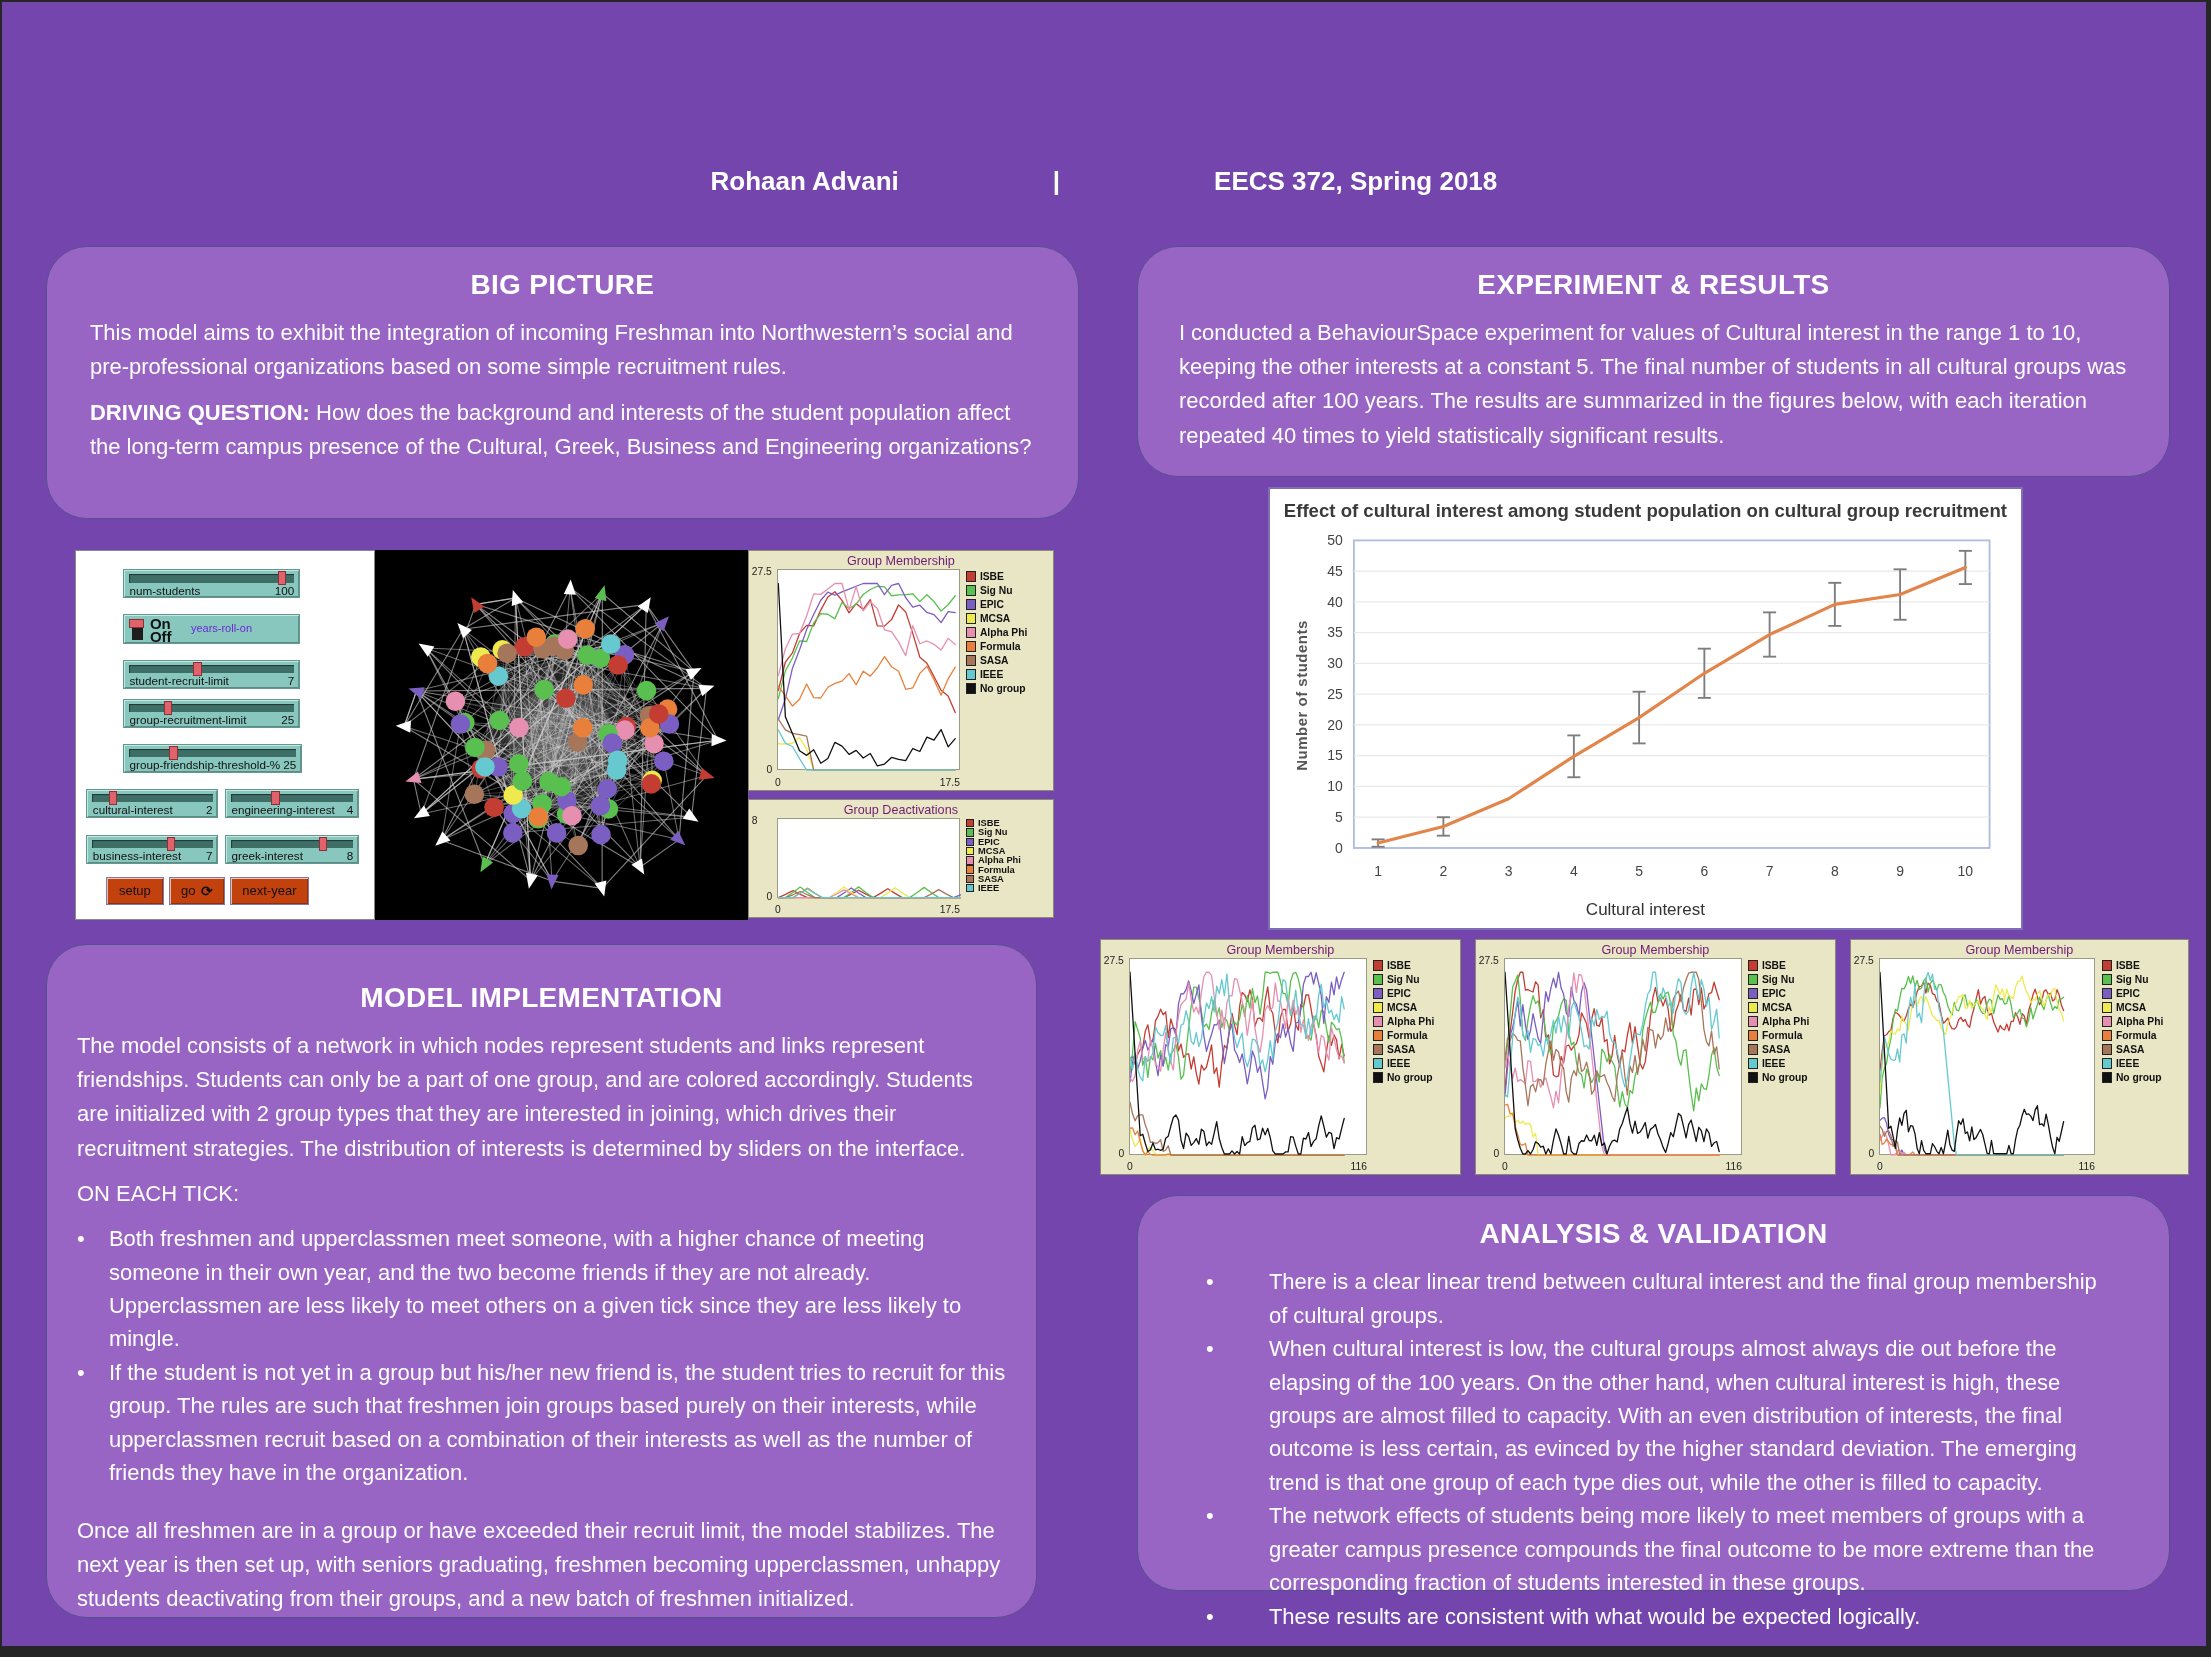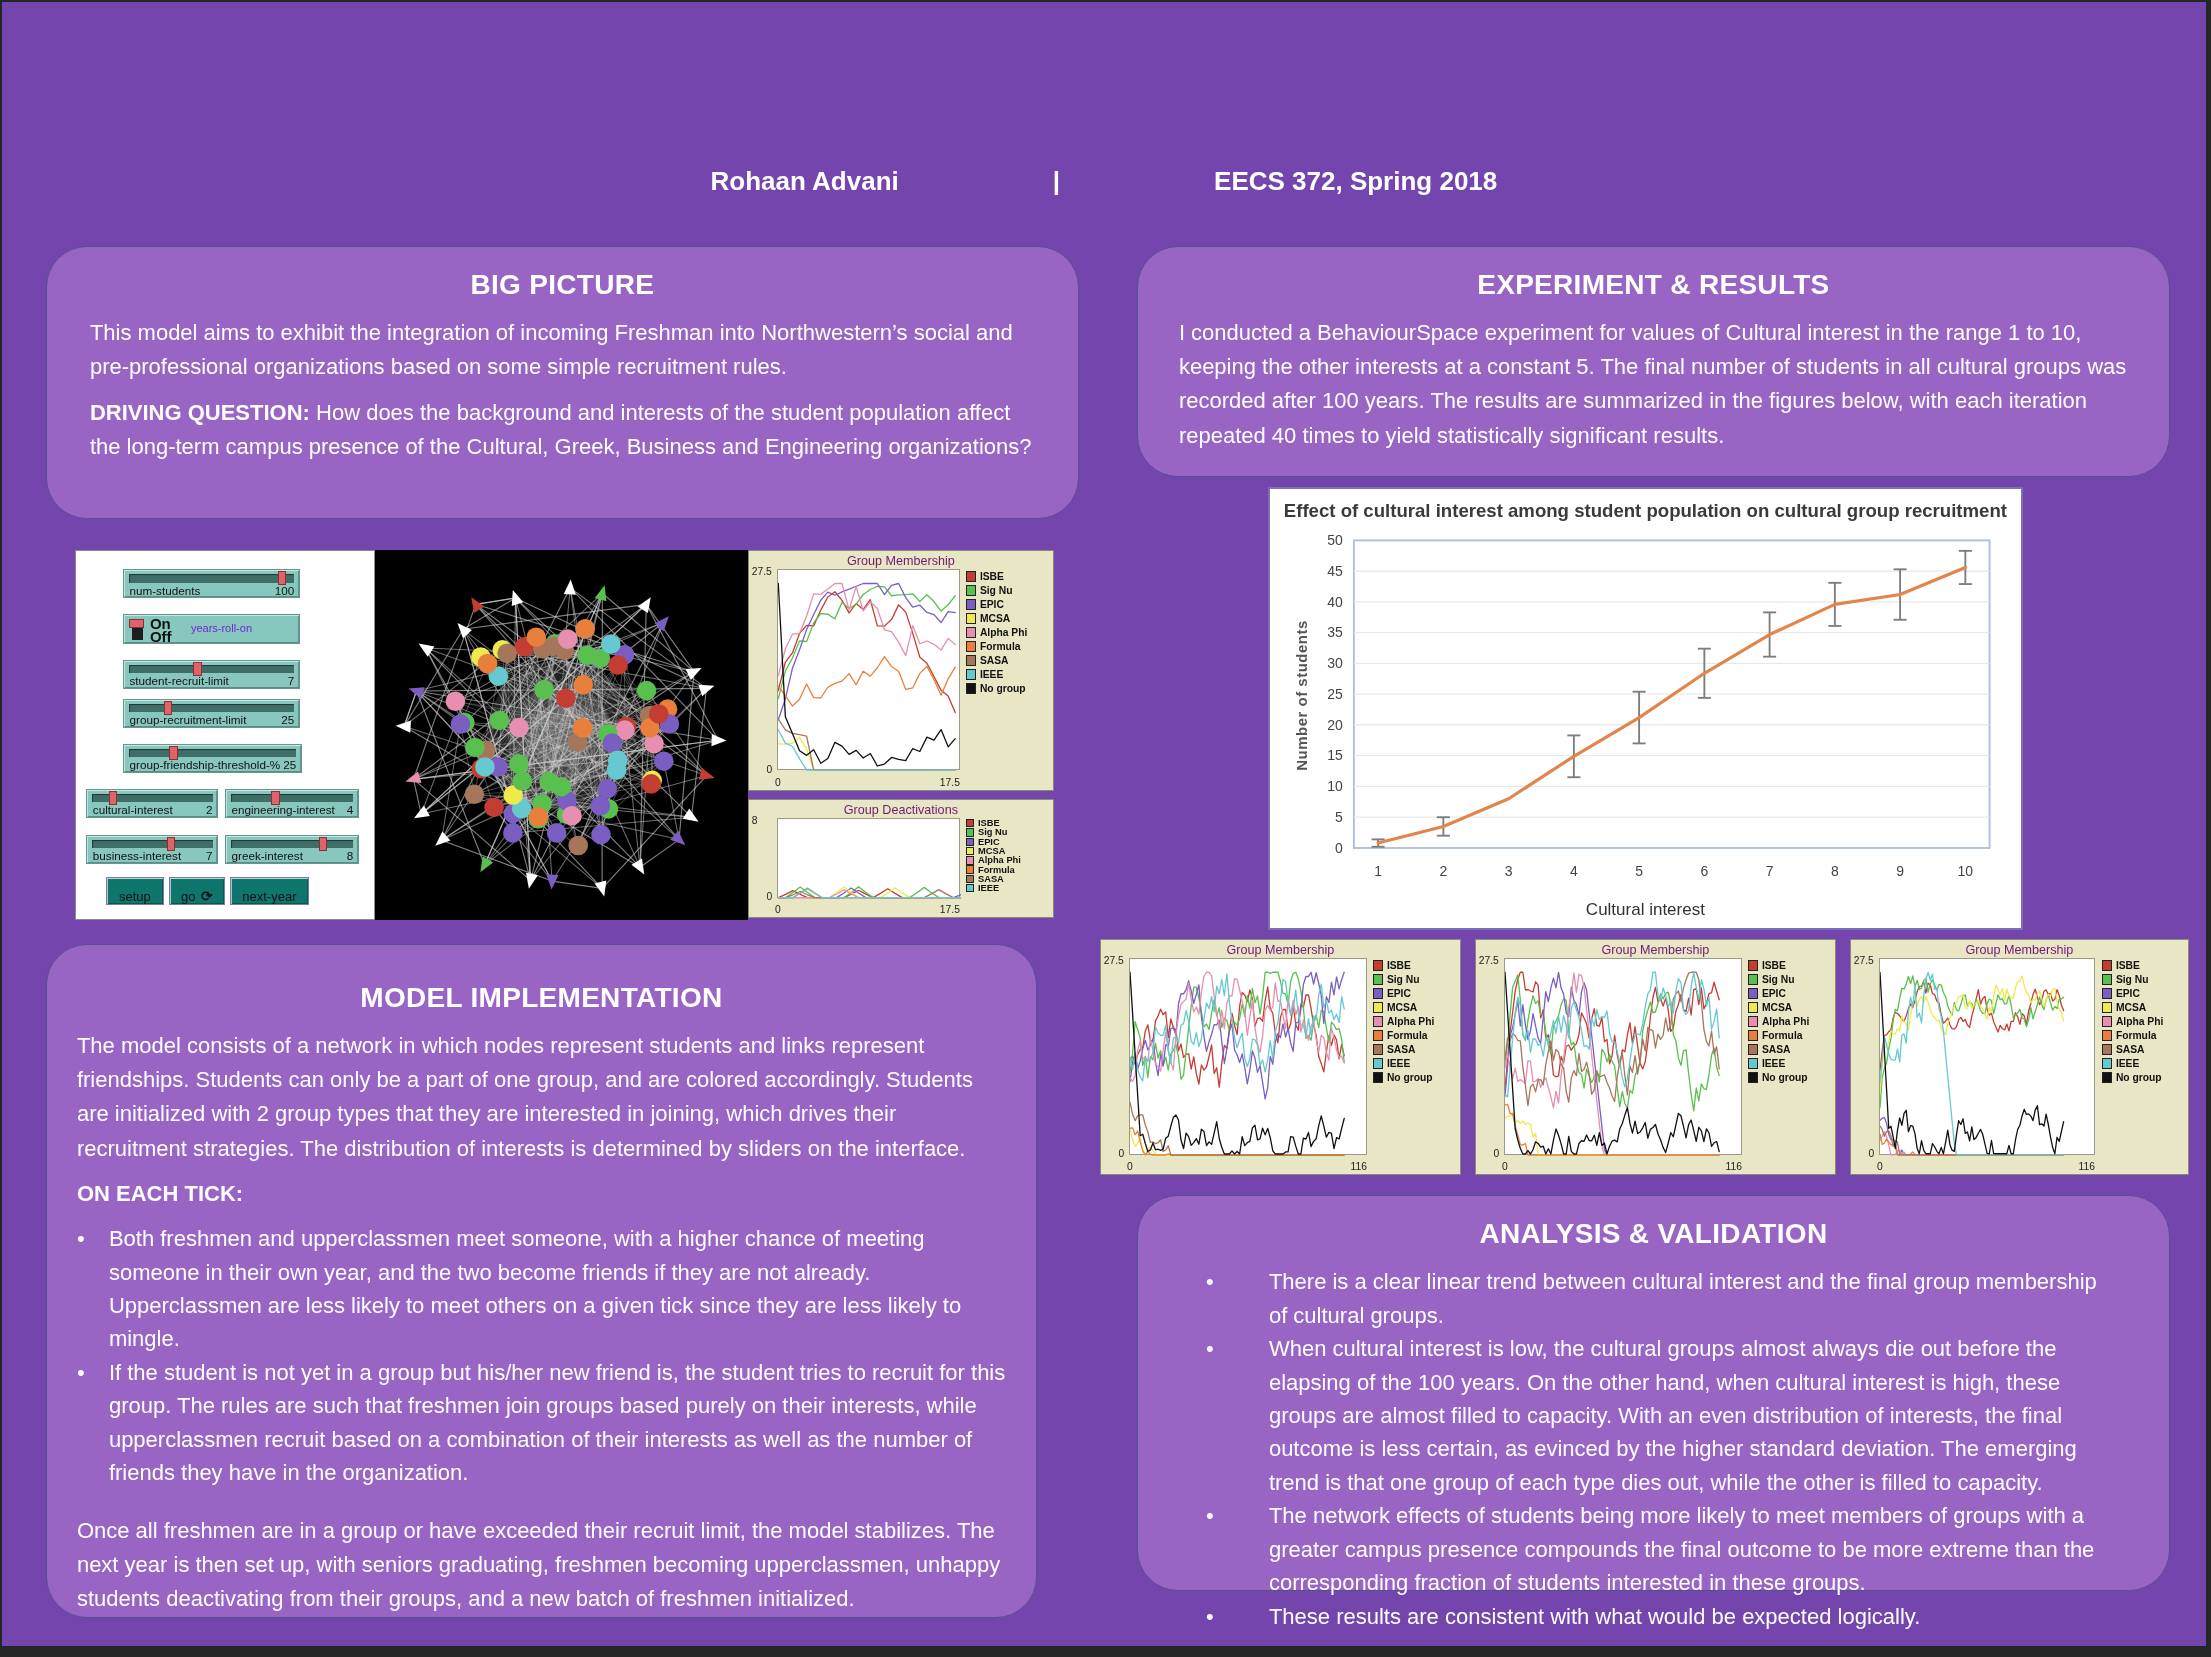--- a/index.html
+++ b/index.html
@@ -15,21 +15,21 @@
   .panel h2{margin:22.4px 0 15px;text-align:center;font-size:28px;font-weight:bold;letter-spacing:0.3px}
   .panel p{margin:0 0 11.2px;font-size:22px;line-height:1.55}
   #big-picture{left:44px;top:244px;width:1033px;height:273px;padding:0 43px}
   #experiment-panel{left:1135px;top:244px;width:1033px;height:231px;padding:0 41px}
   #model-panel{left:44px;top:942px;width:991px;height:674px;padding:15px 30px}
   #analysis-panel{left:1135px;top:1193px;width:1033px;height:396px;padding:0 53px}
   .blist{margin:0;padding:0;list-style:none}
   .blist li{display:flex;font-size:22px;line-height:1.52;margin:0}
   .blist .bdot{flex:none;width:32px}
   #analysis-panel .blist .bdot{width:78px;padding-left:15px;box-sizing:border-box}
-  .tick-label{font-weight:bold;margin:15px 0 1.9px}
+  .tick-label{font-weight:normal;margin:15px 0 1.9px}
 
   
   #netlogo{position:absolute;left:73px;top:548px;width:979px;height:370px}
   #nl-controls{position:absolute;left:0;top:0;width:300px;height:370px;background:#fff;
                border:0.9px solid #8a8a8a;box-sizing:border-box}
   .nl-slider{position:absolute;height:29px;background:#88c7bd;border:0.9px solid #5f998f;
              box-shadow:inset 0.9px 0.9px 0 rgba(255,255,255,.55),inset -0.9px -0.9px 0 rgba(0,0,0,.3);
              box-sizing:border-box}
   .nl-groove{position:absolute;left:4.7px;right:4.7px;top:3.7px;height:8.4px;background:#3e6e66;
              box-shadow:inset 0.9px 0.9px 0.9px rgba(0,0,0,.5)}
@@ -39,23 +39,23 @@
            justify-content:space-between;font-size:11.7px;color:#111;white-space:nowrap}
   .nl-switch{position:absolute;height:30px;background:#88c7bd;border:0.9px solid #5f998f;
              box-shadow:inset 0.9px 0.9px 0 rgba(255,255,255,.55),inset -0.9px -0.9px 0 rgba(0,0,0,.3);
              box-sizing:border-box}
   .nl-swtrack{position:absolute;left:8.4px;top:3.7px;width:10.3px;height:21.4px;background:#1d1d1d}
   .nl-swknob{position:absolute;left:-2.8px;top:0;width:15px;height:9.3px;background:#e0636b;
              border:0.9px solid #8c3037;box-sizing:border-box}
   .nl-swlabels{position:absolute;left:26px;top:1.9px;font-size:15px;font-weight:bold;
                color:#111;line-height:13px}
   .nl-swname{position:absolute;left:67px;top:7.5px;font-size:11px;color:#6d28d9}
-  .nl-button{position:absolute;height:28px;background:#0f766e;border:0.9px solid #7e7aa8;
+  .nl-button{position:absolute;height:28px;background:#c2410c;border:0.9px solid #7e7aa8;
              box-shadow:inset 0.9px 0.9px 0 rgba(255,255,255,.7),inset -0.9px -0.9px 0 rgba(0,0,0,.25);
-             display:flex;align-items:flex-end;justify-content:center;font-size:13px;color:#111;
+             display:flex;align-items:center;justify-content:center;font-size:13px;color:#111;
              box-sizing:border-box}
   .nl-forever{font-size:14px;font-weight:bold;margin-left:5.6px}
   #nl-world{position:absolute;left:300px;top:0;width:373px;height:370px;background:#000}
   #nl-plots{position:absolute;left:673px;top:0;width:306px;height:370px}
   #plot-membership{left:0;top:0}
   #plot-deactivations{left:0;top:249px}
 
   
   .nlp{position:absolute;background:#e8e6c4;border:0.9px solid #8b8b74;box-sizing:border-box}
   .nlp-title{position:absolute;top:2.8px;left:0;right:0;text-align:center;font-size:12.6px;

